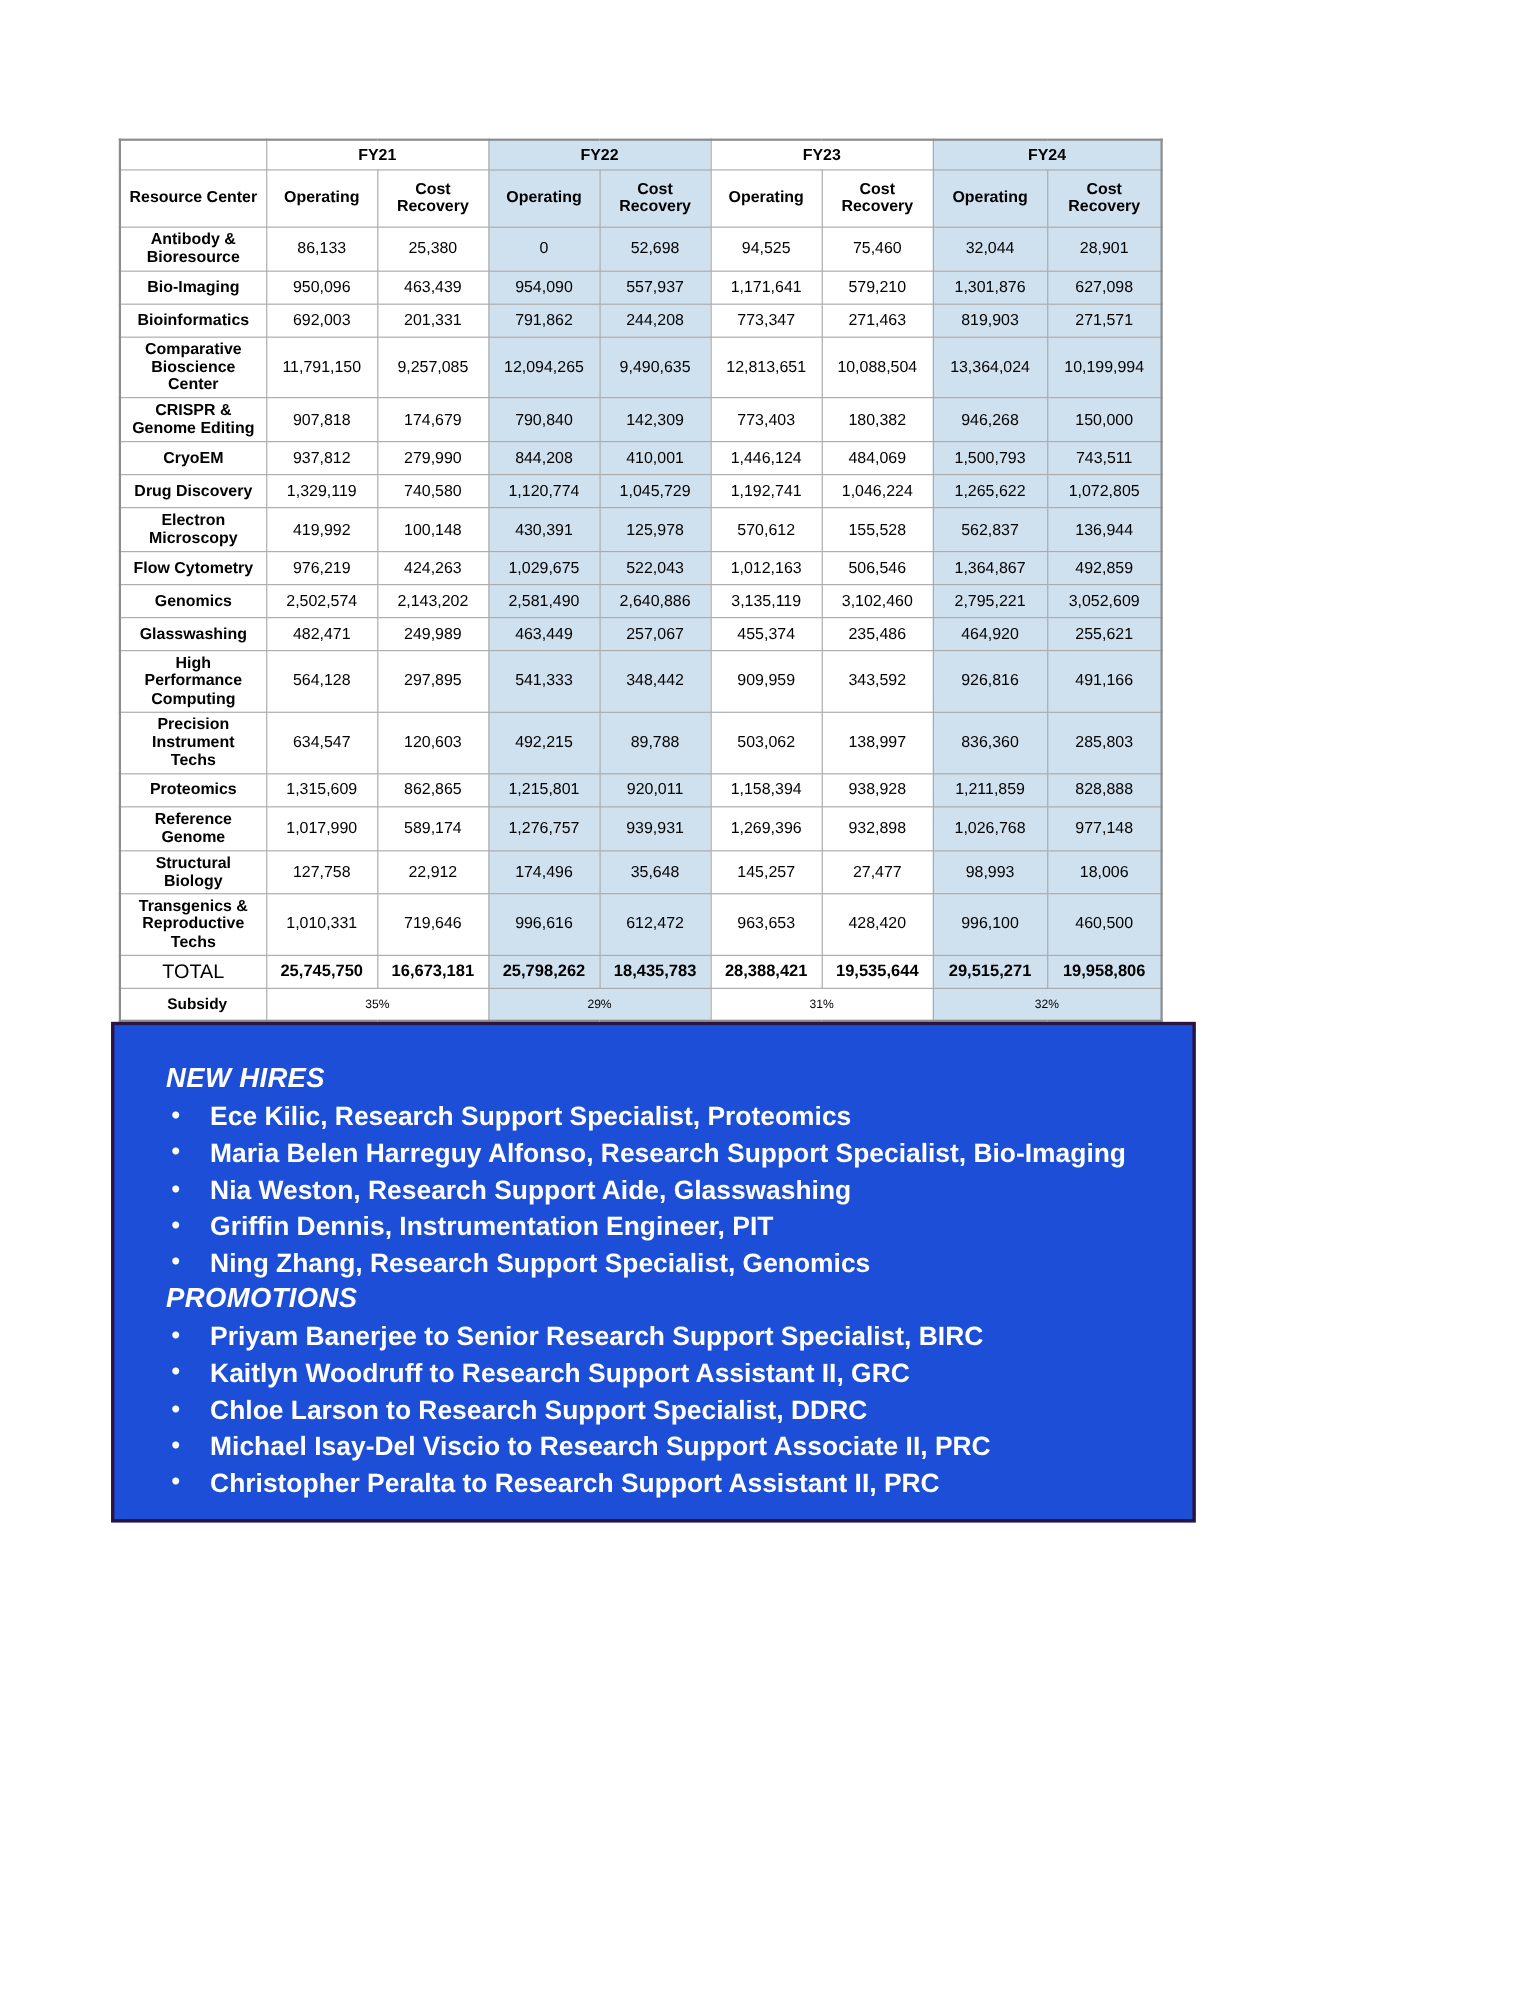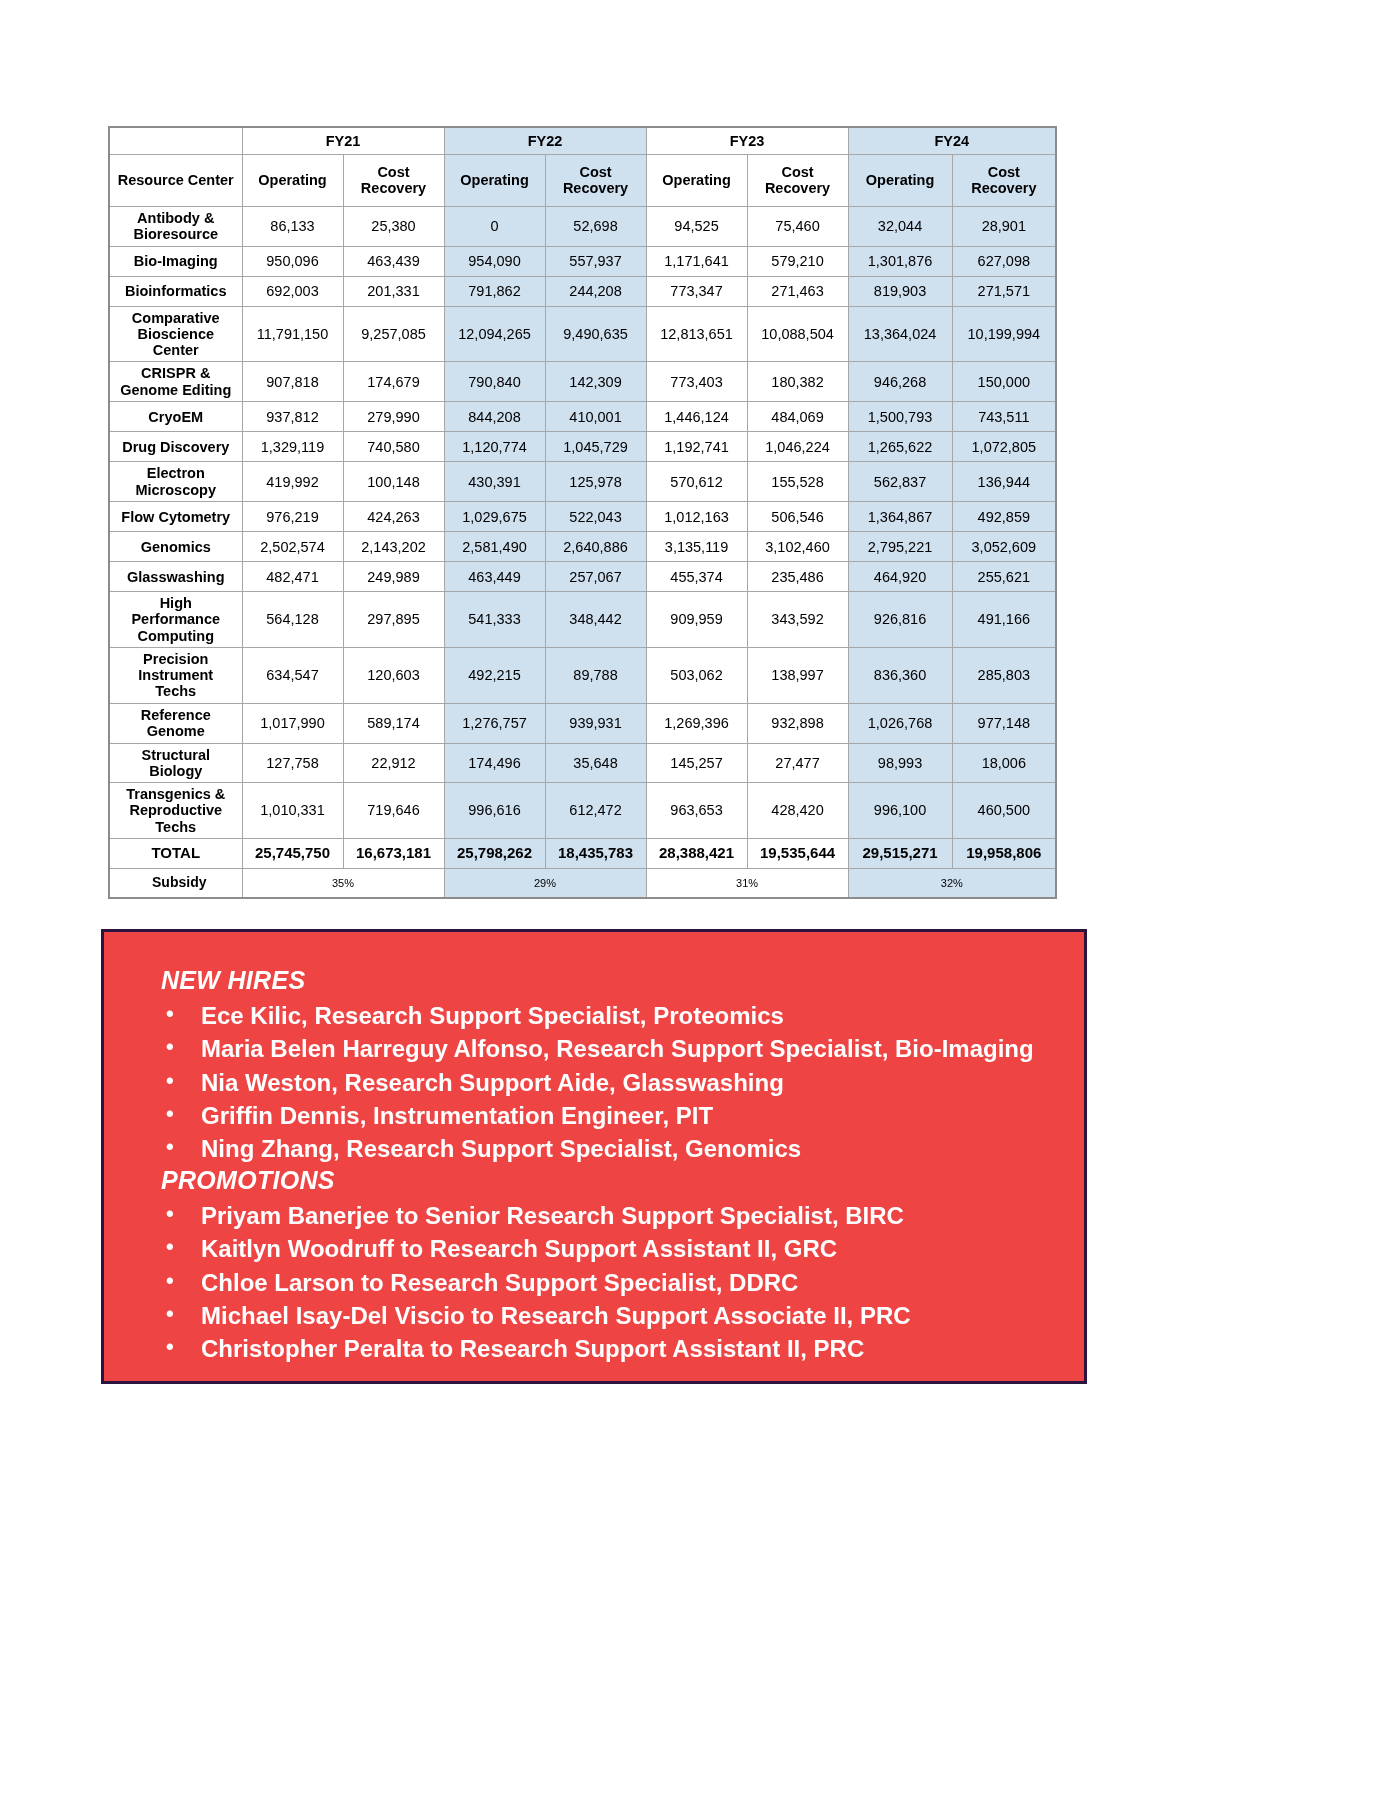--- a/index.html
+++ b/index.html
@@ -68,38 +68,38 @@
   }
   .num {
     text-align: center;
     font-size: 15px;
     white-space: nowrap;
   }
   .shade { background: #cfe0ef; }
   .blank-tl { border-top: 2px solid #8c8c8c; border-left: 2px solid #8c8c8c; background:#fff; }
 
   tr.total-row td { font-weight: bold; font-size: 15px; }
-  tr.total-row td.rc-cell { font-weight: bold; font-size: 15px; }
+  tr.total-row td.rc-cell { font-weight: normal; font-size: 18px; }
   tr.subsidy-row td { font-size: 11px; text-align: center; }
   tr.subsidy-row td.rc-cell { font-weight: bold; font-size: 14px; padding-left: 13px; }
 
   .r-tall td { height: 40px; }
   .r-std  td { height: 30px; }
   .r-xtall td { height: 52px; }
 
   
   .teal-box {
     position: absolute;
     left: 101px;
     top: 929px;
     width: 986px;
     height: 455px;
-    background: #ef4444;
+    background: #1d4ed8;
     border: 3px solid #2b1440;
-    padding: 34px 30px 18px 40px;
+    padding: 34px 30px 18px 30px;
   }
   .section-head {
     font-family: "Liberation Sans", sans-serif;
     font-style: italic;
     font-weight: bold;
     font-size: 25px;
     color: #ffffff;
     letter-spacing: 0.3px;
     margin: 0 0 4px 17px;
   }
@@ -301,20 +301,31 @@
           <td class="rc-cell">Precision Instrument Techs</td>
           <td class="num">634,547</td>
           <td class="num">120,603</td>
           <td class="num shade">492,215</td>
           <td class="num shade">89,788</td>
           <td class="num">503,062</td>
           <td class="num">138,997</td>
           <td class="num shade">836,360</td>
           <td class="num shade">285,803</td>
         </tr>
+        <tr class="table-data-row r-std">
+          <td class="rc-cell">Proteomics</td>
+          <td class="num">1,315,609</td>
+          <td class="num">862,865</td>
+          <td class="num shade">1,215,801</td>
+          <td class="num shade">920,011</td>
+          <td class="num">1,158,394</td>
+          <td class="num">938,928</td>
+          <td class="num shade">1,211,859</td>
+          <td class="num shade">828,888</td>
+        </tr>
         <tr class="table-data-row r-tall">
           <td class="rc-cell">Reference Genome</td>
           <td class="num">1,017,990</td>
           <td class="num">589,174</td>
           <td class="num shade">1,276,757</td>
           <td class="num shade">939,931</td>
           <td class="num">1,269,396</td>
           <td class="num">932,898</td>
           <td class="num shade">1,026,768</td>
           <td class="num shade">977,148</td>

